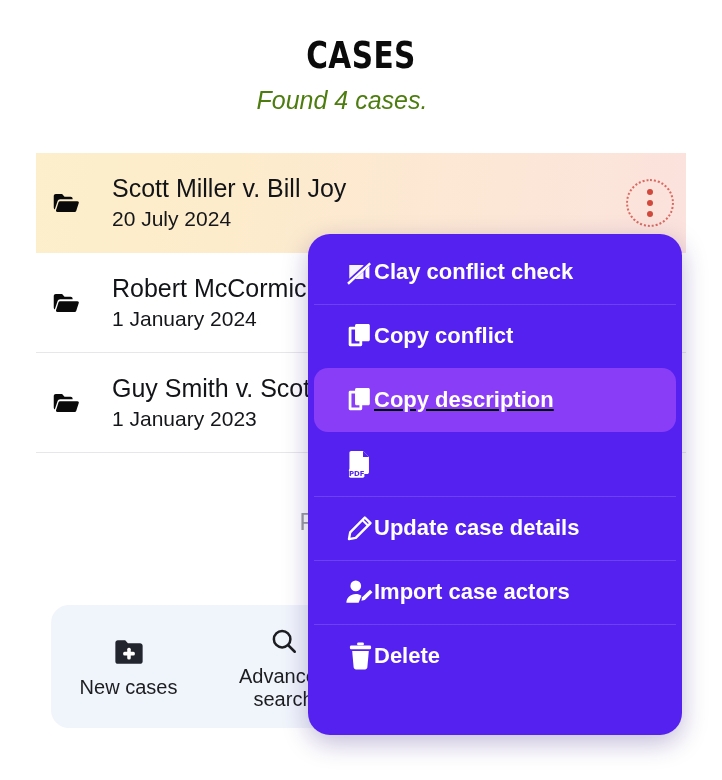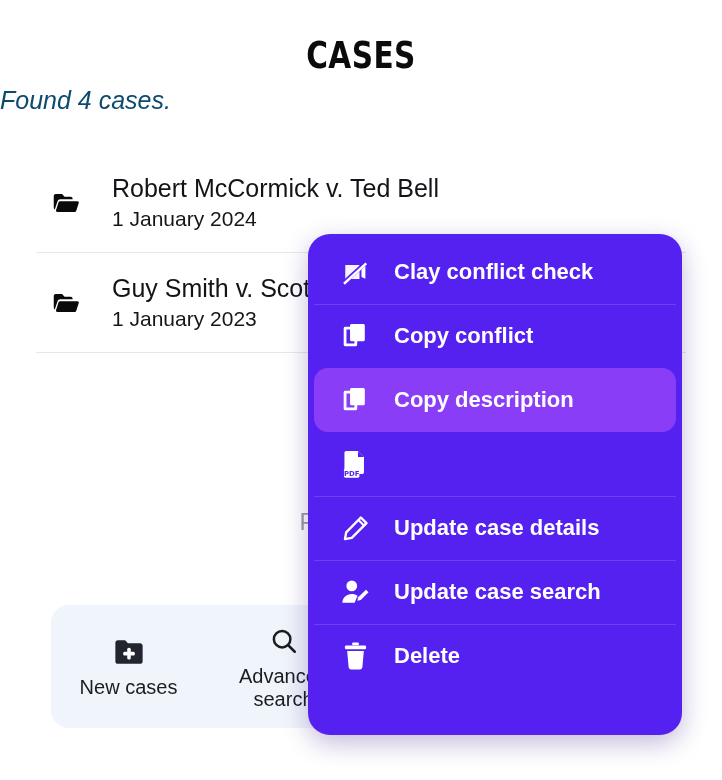--- a/index.html
+++ b/index.html
@@ -34,24 +34,25 @@
     color: #0b0b0c;
     transform: scaleX(0.80);
     transform-origin: center;
   }
 
   .page-subtitle {
     position: absolute;
     top: 86px;
     left: 0;
     width: 684px;
+    text-align: center;
     font-family: "Liberation Sans", sans-serif;
     font-style: italic;
     font-size: 25px;
-    color: #0c4a6e;
+    color: #4d7c0f;
   }
 
   
   .case-list {
     position: absolute;
     left: 36px;
     top: 153px;
     width: 650px;
   }
 
@@ -186,44 +187,61 @@
   }
   .ctx-item + .ctx-item::before {
     content: "";
     position: absolute;
     left: 0; right: 0; top: 0;
     height: 1px;
     background: rgba(255,255,255,0.14);
   }
   .ctx-item.active {
     background: #8a3df7;
+    text-decoration: underline;
   }
   .ctx-item.active::before,
   .ctx-item.active + .ctx-item::before { background: transparent; }
 
-  .ctx-icon { width: 38px; flex: 0 0 38px; display: flex; align-items: center; justify-content: center; }
+  .ctx-icon { width: 38px; flex: 0 0 38px; display: flex; align-items: center; justify-content: flex-end; }
   .ctx-icon svg { display: block; }
   .ctx-label {
-    margin-left: 20px;
     font-size: 22px;
     font-weight: 700;
     color: #ffffff;
     white-space: nowrap;
   }
 </style>
 </head>
 <body>
 
 <div id="app">
 
   <div class="page-title">CASES</div>
   <div class="page-subtitle">Found 4 cases.</div>
 
   <div class="case-list">
 
+    <div class="case-row selected">
+      <span class="folder-icon">
+        <svg viewBox="0 0 24 24" fill="#0a0a0b" aria-hidden="true">
+          <path d="M2.2 6.4c0-.9.7-1.6 1.6-1.6h5.1l1.9 2.1h4.9c.9 0 1.6.7 1.6 1.6v.5H7.3c-.9 0-1.7.6-2 1.4L3 17.1c-.5-.3-.8-.8-.8-1.4V6.4z"></path>
+          <path d="M7.4 10.6h13.7c.8 0 1.3.7 1.1 1.4l-2 6.1c-.2.6-.8 1-1.4 1H5.1c-.8 0-1.3-.7-1.1-1.4l2-6.1c.2-.6.8-1 1.4-1z"></path>
+        </svg>
+      </span>
+      <div class="case-text">
+        <div class="case-name">Scott Miller v. Bill Joy</div>
+        <div class="case-date">20 July 2024</div>
+      </div>
+      <div class="kebab-btn">
+        <i></i>
+        <i></i>
+        <i></i>
+      </div>
+    </div>
 
     <div class="case-row">
       <span class="folder-icon">
         <svg viewBox="0 0 24 24" fill="#0a0a0b" aria-hidden="true">
           <path d="M2.2 6.4c0-.9.7-1.6 1.6-1.6h5.1l1.9 2.1h4.9c.9 0 1.6.7 1.6 1.6v.5H7.3c-.9 0-1.7.6-2 1.4L3 17.1c-.5-.3-.8-.8-.8-1.4V6.4z"></path>
           <path d="M7.4 10.6h13.7c.8 0 1.3.7 1.1 1.4l-2 6.1c-.2.6-.8 1-1.4 1H5.1c-.8 0-1.3-.7-1.1-1.4l2-6.1c.2-.6.8-1 1.4-1z"></path>
         </svg>
       </span>
       <div class="case-text">
         <div class="case-name">Robert McCormick v. Ted Bell</div>
@@ -353,21 +371,21 @@
       </div>
 
       <div class="ctx-item">
         <span class="ctx-icon">
           <svg width="30" height="28" viewBox="0 0 24 22" fill="#ffffff" aria-hidden="true">
             <circle cx="9.4" cy="6.1" r="4.3"></circle>
             <path d="M1.9 19.6c0-4.2 3.4-7.1 7.5-7.1 1.7 0 3.3.5 4.6 1.4l-2.3 5.7H1.9z"></path>
             <path d="M20.8 9.1l2 2-6.2 6.2-2.7.6.6-2.7z"></path>
           </svg>
         </span>
-        <span class="ctx-label">Update case search</span>
+        <span class="ctx-label">Import case actors</span>
       </div>
 
       <div class="ctx-item">
         <span class="ctx-icon">
           <svg width="27" height="30" viewBox="0 0 24 26" fill="#ffffff" aria-hidden="true">
             <rect x="2.6" y="3.6" width="18.8" height="3.5" rx="1.2"></rect>
             <rect x="9" y="0.9" width="6" height="2.6" rx="1"></rect>
             <path d="M4.6 8.6h14.8l-1.3 14.4c-.1 1.1-1 1.9-2.1 1.9H8c-1.1 0-2-.8-2.1-1.9z"></path>
           </svg>
         </span>

